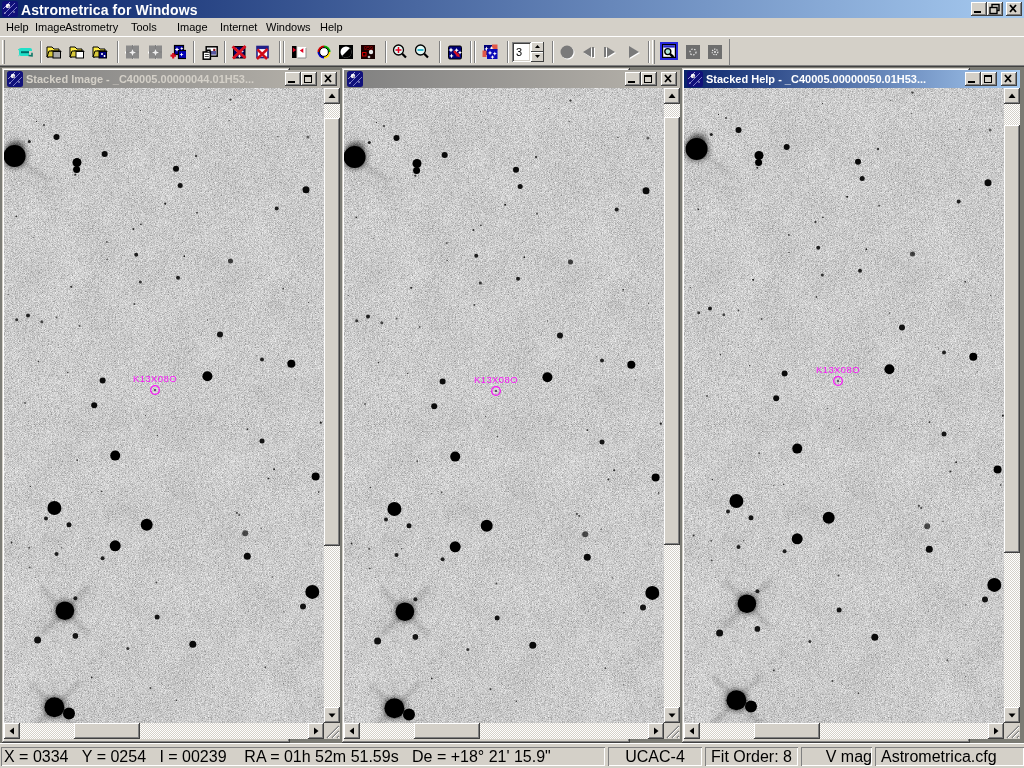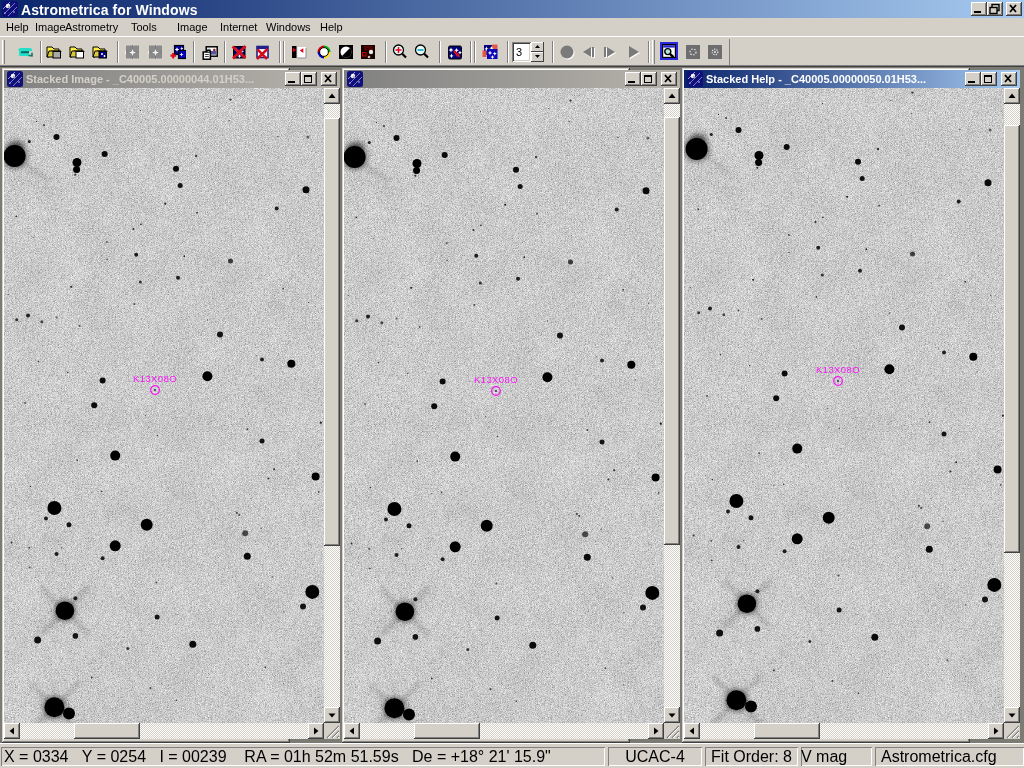--- a/index.html
+++ b/index.html
@@ -782,14 +782,14 @@
 <div class="grip"><svg width="16" height="16">
           <path d="M15 3L3 15M15 8L8 15M15 13l-2 2" stroke="#808080" stroke-width="1.5"></path>
           <path d="M15 4L4 15M15 9L9 15M15 14l-1 1" stroke="#fff" stroke-width="1"></path>
         </svg></div>
 </div>
 </div>
 <div id="status">
 <div class="sp" style="left:1px;width:604px;padding-left:3px">X = 0334&nbsp;&nbsp;&nbsp;Y = 0254&nbsp;&nbsp;&nbsp;I = 00239&nbsp;&nbsp;&nbsp;&nbsp;RA = 01h 52m 51.59s&nbsp;&nbsp;&nbsp;De = +18° 21' 15.9"</div>
 <div class="sp" style="left:608px;width:94px;text-align:center">UCAC-4</div>
 <div class="sp" style="left:705px;width:93px;text-align:center">Fit Order: 8</div>
-<div class="sp" style="left:801px;width:71px;text-align:left">V mag</div>
+<div class="sp" style="left:801px;width:71px;text-align:right">V mag</div>
 <div class="sp" style="left:875px;width:149px;padding-left:6px">Astrometrica.cfg</div>
 </div>
 </body></html>

